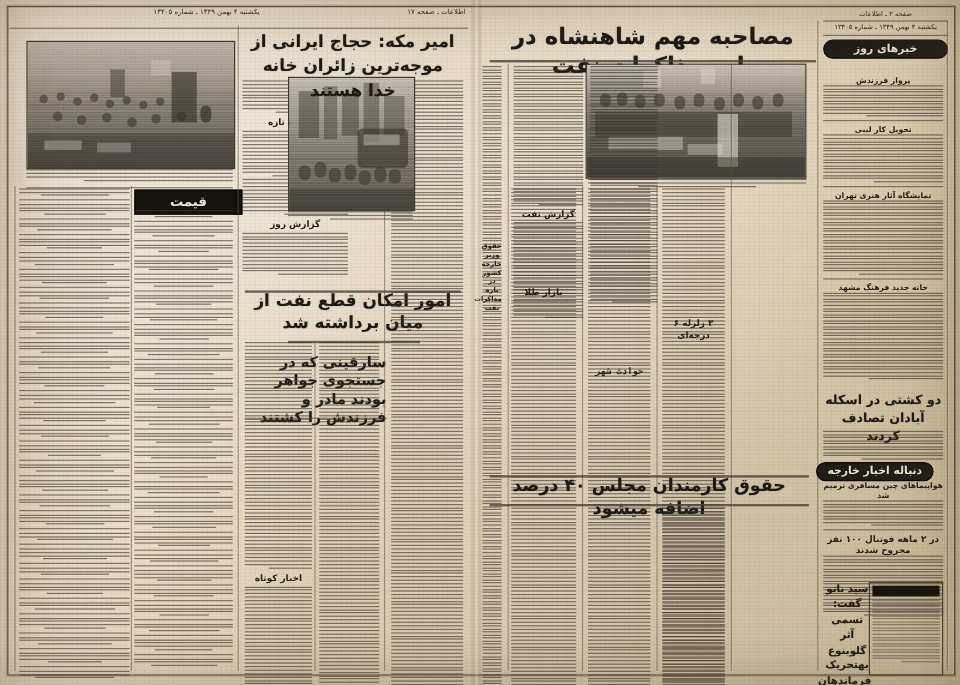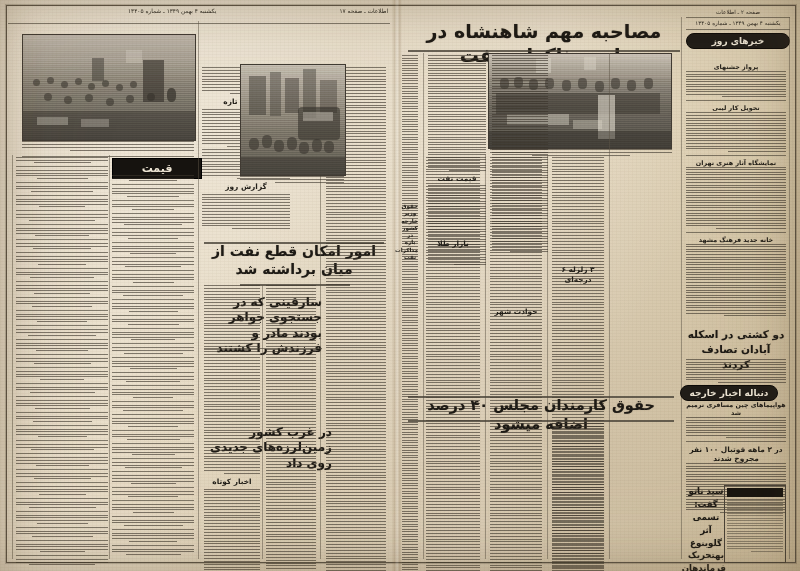--- a/index.html
+++ b/index.html
@@ -607,21 +607,20 @@
         </div>
     </div>
 
     <div class="rule thick" style="position:absolute;left:196px;top:232px;width:180px;"></div>
     <div class="hl hl-2" style="position:absolute;left:196px;top:236px;width:180px;">امور امکان قطع نفت از میان برداشته شد</div>
     <div class="rule thick" style="position:absolute;left:232px;top:274px;width:110px;"></div>
 
     <div class="hl hl-3" style="position:absolute;left:196px;top:288px;width:118px;text-align:right;">سارقینی که در جستجوی جواهر بودند مادر و فرزندش را کشتند</div>
     <div class="rule" style="position:absolute;left:196px;top:338px;width:118px;"></div>
 
-    <div class="hl hl-3" style="position:absolute;left:196px;top:418px;width:128px;text-align:right;">در غرب کشور زمین‌لرزه‌های جدیدی روی داد</div>
 
     <div style="position:absolute;left:194px;top:278px;width:0;"></div>
 
     <div style="position:absolute;left:318px;top:60px;width:60px;">
       <div class="tx">
           <i style="width:100%"></i>
           <i style="width:100%"></i>
           <i style="width:100%"></i>
           <i style="width:100%"></i>
           <i style="width:100%"></i>
@@ -1026,20 +1025,21 @@
       <div class="blob" style="left:68%;top:67%;width:10px;height:13px;border-radius:40%;"></div>
       <div class="blob" style="left:80%;top:69%;width:10px;height:12px;border-radius:40%;"></div>
       <div class="bar" style="left:0;top:84%;width:100%;height:16%;opacity:.5;"></div>
     </div>
     <div class="cap tx" style="position:absolute;left:232px;top:169px;width:104px;">
       <i style="width:100%"></i>
         <i style="width:100%"></i>
         <i style="width:66%"></i>
     </div>
 
+    <div class="hl hl-2" style="position:absolute;left:198px;top:18px;width:176px;line-height:1.45;">امیر مکه: حجاج ایرانی از موجه‌ترین زائران خانه خدا هستند</div>
 
   </div>
 
   <div style="position:absolute;left:400px;top:7px;width:392px;height:552px;">
 
     <div style="position:absolute;right:2px;top:1px;width:104px;">
       <div class="mast" style="border:none;padding:0;">
         <div>صفحه ۲ ـ اطلاعات</div>
         <div class="rule" style="margin:1px 0;"></div>
         <div>یكشنبه ۴ بهمن ۱۳۴۹ ـ شماره ۱۳۴۰۵</div>
@@ -1075,21 +1075,21 @@
     <div class="cap tx" style="position:absolute;right:120px;top:142px;width:182px;">
       <i style="width:100%"></i>
         <i style="width:100%"></i>
         <i style="width:54%;margin-right:23%"></i>
     </div>
 
     <div class="col-sep" style="right:110px;top:10px;height:542px;"></div>
     <div class="col-sep" style="right:2px;top:10px;height:542px;"></div>
 
     <div style="position:absolute;right:6px;top:56px;width:100px;">
-      <div class="smallcaps">پرواز جشنهای</div>
+      <div class="smallcaps">پرواز فرزندش</div>
       <div class="tx tight">
           <i style="width:100%"></i>
           <i style="width:100%"></i>
           <i style="width:100%"></i>
           <i style="width:100%"></i>
           <i style="width:100%"></i>
           <i style="width:100%"></i>
           <i style="width:100%"></i>
           <i style="width:100%"></i>
           <i style="width:100%"></i>
@@ -1969,21 +1969,21 @@
           <i style="width:100%"></i>
           <i style="width:100%"></i>
           <i style="width:100%"></i>
           <i style="width:100%"></i>
           <i style="width:100%"></i>
           <i style="width:100%"></i>
           <i style="width:100%"></i>
           <i style="width:100%"></i>
           <i style="width:64%"></i>
         </div>
-      <div class="sub" style="margin:3px 0 2px;">قیمت نفت</div>
+      <div class="sub" style="margin:3px 0 2px;">گزارش نفت</div>
       <div class="tx tight">
           <i style="width:100%"></i>
           <i style="width:100%"></i>
           <i style="width:100%"></i>
           <i style="width:100%"></i>
           <i style="width:100%"></i>
           <i style="width:100%"></i>
           <i style="width:100%"></i>
           <i style="width:100%"></i>
           <i style="width:100%"></i>
@@ -2159,18 +2159,18 @@
           <i style="width:100%"></i>
           <i style="width:100%"></i>
           <i style="width:100%"></i>
           <i style="width:100%"></i>
           <i style="width:100%"></i>
           <i style="width:100%"></i>
         </div>
     </div>
 
     <div class="sub" style="position:absolute;right:312px;top:232px;width:54px;">بازار طلا</div>
-    <div class="sub" style="position:absolute;right:250px;top:300px;width:52px;">حوادث شهر</div>
+    <div class="sub" style="position:absolute;right:250px;top:300px;width:52px;font-family:Liberation Mono, monospace;">حوادث شهر</div>
     <div class="sub" style="position:absolute;right:188px;top:258px;width:52px;">۳ زلزله ۶ درجه‌ای</div>
     <div class="sub" style="position:absolute;right:374px;top:196px;width:16px;font-size:5.6px;">حقوق وزیر خارجه کشور در باره مذاکرات نفت</div>
   </div>
 
 </div>
 
 </body></html>

